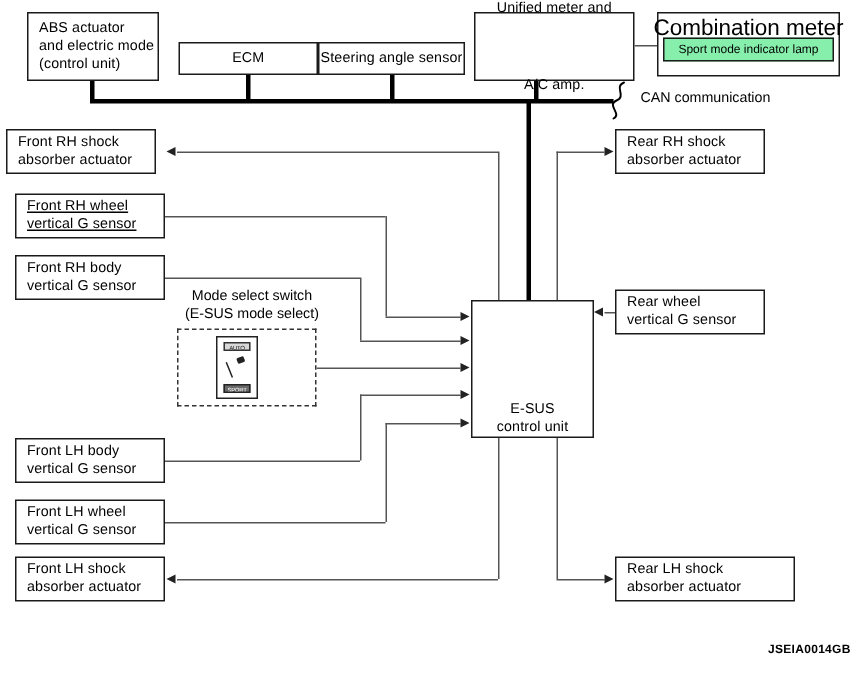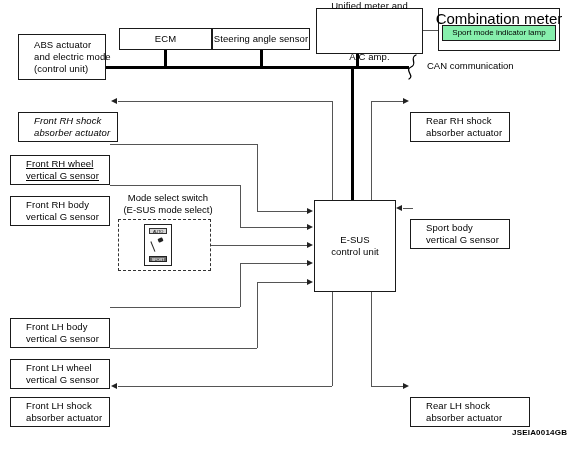--- a/index.html
+++ b/index.html
@@ -33,22 +33,21 @@
     text-align: center;
     font-size: 9.5px;
     line-height: 12px;
     letter-spacing: 0.1px;
     z-index: 6;
   }
   .box .ln { display: block; white-space: nowrap; }
   .box.left-align {
     align-items: flex-start;
     text-align: left;
-    padding-left: 15px;
-    margin-top: 26px;
+    padding-left: 7px;
   }
 
   
   .wire {
     position: absolute;
     background: #555555;
     z-index: 2;
   }
   .wire.h { height: 1px; }
   .wire.v { width: 1px; }
@@ -244,26 +243,26 @@
   <div class="bus h" style="left:60px; top:66px; width:349px;"></div>
 
   <svg class="squiggle" style="left:404px; top:54px;" width="18" height="26" viewBox="0 0 18 26">
     <path d="M12 1 C5 4, 14 10, 7 13 C0 16, 11 22, 5 25" stroke="#000" stroke-width="1.3" fill="none" stroke-linecap="round"></path>
   </svg>
 
   <div class="label" style="left:427px; top:60px;">CAN communication</div>
 
   <div class="bus v" style="left:351px; top:66px; height:135px;"></div>
 
-  <div class="box" style="left:314px; top:200px; width:82px; height:92px;">
+  <div class="box" style="left:314px; top:200px; width:82px; height:92px;justify-content:flex-end;">
     <span class="ln">E-SUS</span>
     <span class="ln">control unit</span>
   </div>
 
-  <div class="box left-align" style="left:18px; top:86px; width:100px; height:30px;font-style:italic;">
+  <div class="box left-align" style="left:4px; top:86px; width:100px; height:30px;">
     <span class="ln">Front RH shock</span>
     <span class="ln">absorber actuator</span>
   </div>
 
   <div class="box left-align" style="left:10px; top:129px; width:100px; height:30px;text-decoration:underline;">
     <span class="ln">Front RH wheel</span>
     <span class="ln">vertical G sensor</span>
   </div>
 
   <div class="box left-align" style="left:10px; top:170px; width:100px; height:30px;">
@@ -285,21 +284,21 @@
     <span class="ln">Front LH shock</span>
     <span class="ln">absorber actuator</span>
   </div>
 
   <div class="box left-align" style="left:410px; top:86px; width:100px; height:30px;">
     <span class="ln">Rear RH shock</span>
     <span class="ln">absorber actuator</span>
   </div>
 
   <div class="box left-align" style="left:410px; top:193px; width:100px; height:30px;">
-    <span class="ln">Sport body</span>
+    <span class="ln">Rear wheel</span>
     <span class="ln">vertical G sensor</span>
   </div>
 
   <div class="box left-align" style="left:410px; top:371px; width:120px; height:30px;">
     <span class="ln">Rear LH shock</span>
     <span class="ln">absorber actuator</span>
   </div>
 
   <div class="group-caption" style="left:113px; top:192px; width:110px;">Mode select switch</div>
   <div class="group-caption" style="left:113px; top:204px; width:110px;">(E-SUS mode select)</div>

